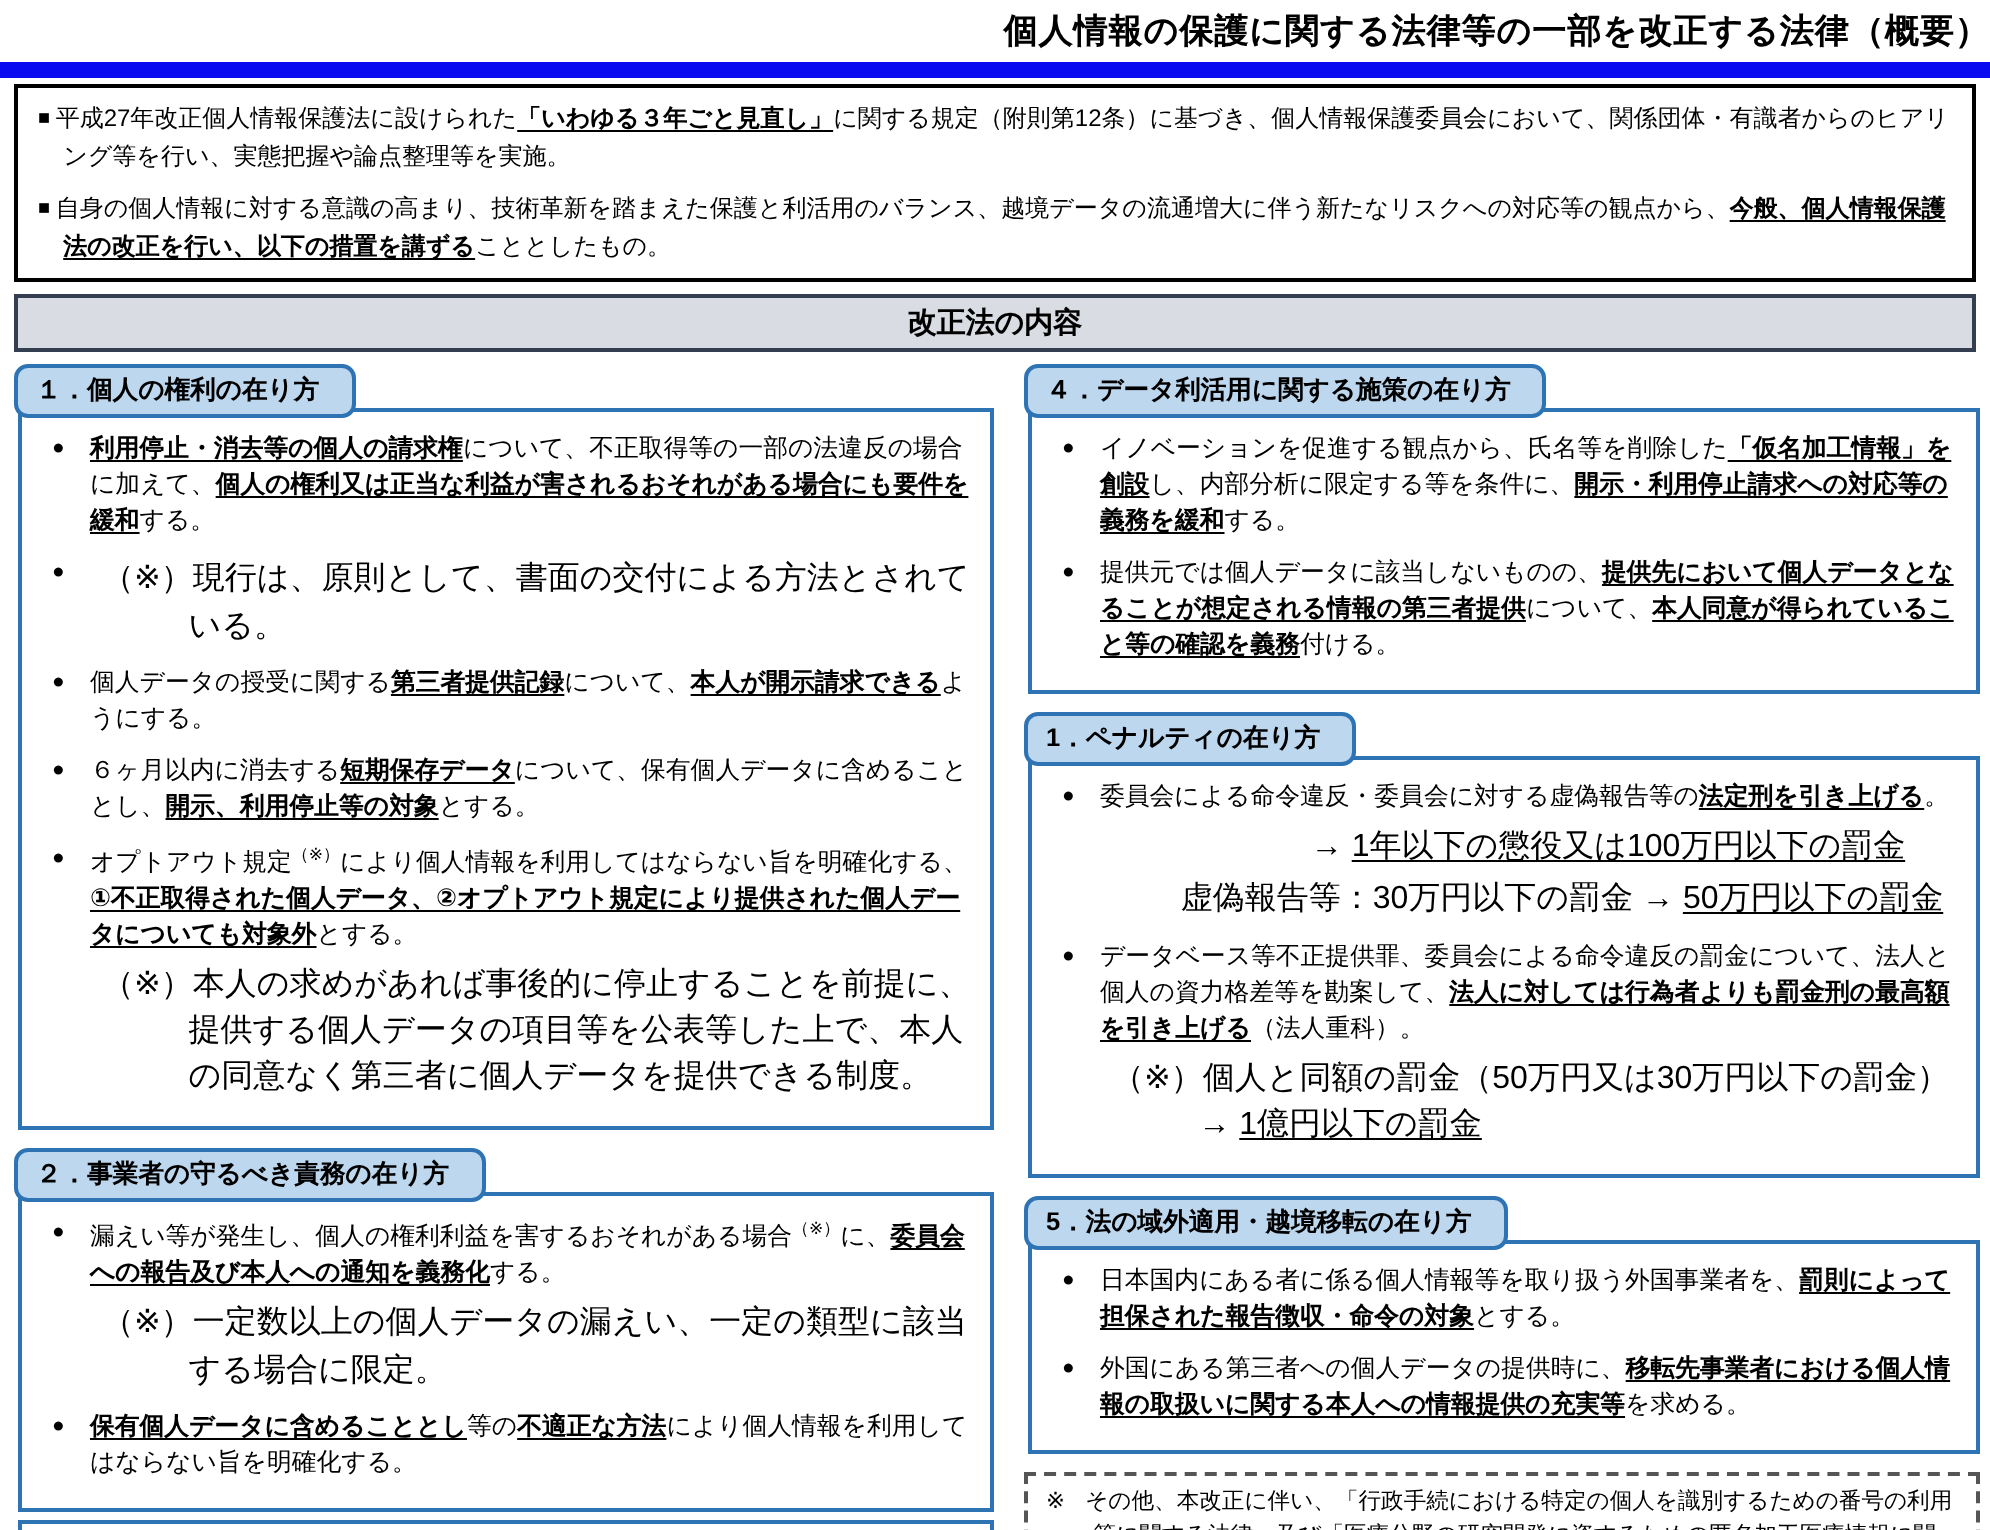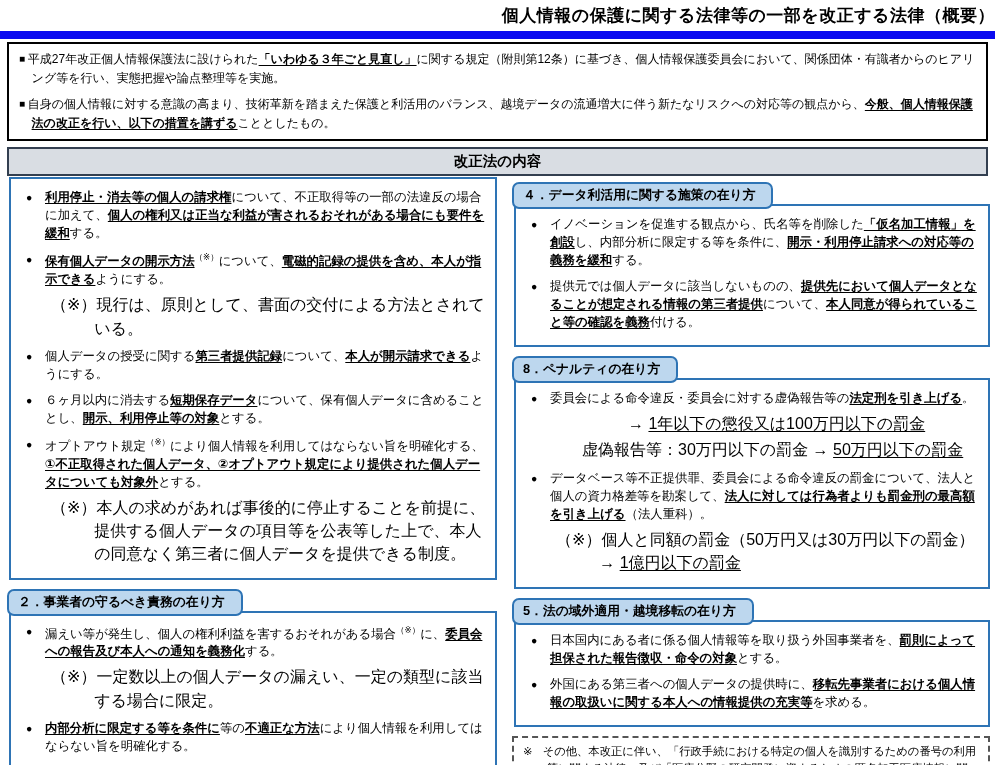--- a/index.html
+++ b/index.html
@@ -50,21 +50,21 @@
     margin-bottom:8px;
   }
   .bullet-marker { position:absolute; left:5px; top:1px; font-size:10.5px; }
   .run-u  { text-decoration:underline; text-underline-offset:2px; }
   .run-bu { font-weight:bold; text-decoration:underline; text-underline-offset:2px; text-decoration-thickness:1.4px; }
   .run-sup{ font-size:8.5px; vertical-align:super; font-weight:normal; }
   .note-line {
     font-size:16px; line-height:1.45; margin-top:3px;
     padding-left:2.7em; text-indent:-2.7em;
   }
-  .note-line.no-hang { padding-left:0; text-indent:0; }
+  .note-line.no-hang { padding-left:0; text-indent:0;text-align:center; }
   .notes-wrap { margin-top:4px; margin-bottom:2px; padding-left:6px; }
   .dashed-note {
     margin-top:8px; margin-left:2px; border:2px dashed #555;
     padding:5px 9px 6px 9px; font-size:11.3px; line-height:1.5;
   }
   .dashed-body { display:block; padding-left:2.1em; text-indent:-2.1em; }
   .fn-marker { margin-right:0.9em; }
 </style>
 </head>
 <body>
@@ -76,48 +76,48 @@
   <div id="intro-list">
       <div class="intro-item"><span class="intro-marker">■ </span><span class="run-n">平成27年改正個人情報保護法に設けられた</span><span class="run-bu">「いわゆる３年ごと見直し」</span><span class="run-n">に関する規定（附則第12条）に基づき、個人情報保護委員会において、関係団体・有識者からのヒアリング等を行い、実態把握や論点整理等を実施。</span></div>
       <div class="intro-item"><span class="intro-marker">■ </span><span class="run-n">自身の個人情報に対する意識の高まり、技術革新を踏まえた保護と利活用のバランス、越境データの流通増大に伴う新たなリスクへの対応等の観点から、</span><span class="run-bu">今般、個人情報保護法の改正を行い、以下の措置を講ずる</span><span class="run-n">こととしたもの。</span></div>
     </div>
 </div>
 
 <div class="band">改正法の内容</div>
 
 <div class="columns">
   <div class="col-left" id="col-left">
-      <div class="section sec-1"><div class="sbox">
+      <div class="section sec-1"><div class="pill">１．個人の権利の在り方</div><div class="sbox">
           <div class="bullet-item"><span class="bullet-marker">●</span><span class="bullet-text"><span class="run-bu">利用停止・消去等の個人の請求権</span><span class="run-n">について、不正取得等の一部の法違反の場合に加えて、</span><span class="run-bu">個人の権利又は正当な利益が害されるおそれがある場合にも要件を緩和</span><span class="run-n">する。</span></span></div>
-          <div class="bullet-item"><span class="bullet-marker">●</span><span class="bullet-text"><span class="run-bu">保有個人データの開示方法</span><span class="run-sup">（※）</span><span class="run-n">について、</span><span class="run-bu">電磁的記録の提供を含め、本人が指示できる</span><span class="run-n">ようにする。</span></span><div class="notes-wrap">
+          <div class="bullet-item"><span class="bullet-marker">●</span><div class="notes-wrap">
               <div class="note-line"><span class="run-n">（※）現行は、原則として、書面の交付による方法とされている。</span></div>
             </div></div>
           <div class="bullet-item"><span class="bullet-marker">●</span><span class="bullet-text"><span class="run-n">個人データの授受に関する</span><span class="run-bu">第三者提供記録</span><span class="run-n">について、</span><span class="run-bu">本人が開示請求できる</span><span class="run-n">ようにする。</span></span></div>
           <div class="bullet-item"><span class="bullet-marker">●</span><span class="bullet-text"><span class="run-n">６ヶ月以内に消去する</span><span class="run-bu">短期保存データ</span><span class="run-n">について、保有個人データに含めることとし、</span><span class="run-bu">開示、利用停止等の対象</span><span class="run-n">とする。</span></span></div>
           <div class="bullet-item"><span class="bullet-marker">●</span><span class="bullet-text"><span class="run-n">オプトアウト規定</span><span class="run-sup">（※）</span><span class="run-n">により個人情報を利用してはならない旨を明確化する、</span><span class="run-bu">①不正取得された個人データ、②オプトアウト規定により提供された個人データについても対象外</span><span class="run-n">とする。</span></span><div class="notes-wrap">
               <div class="note-line"><span class="run-n">（※）本人の求めがあれば事後的に停止することを前提に、提供する個人データの項目等を公表等した上で、本人の同意なく第三者に個人データを提供できる制度。</span></div>
             </div></div>
         </div></div>
       <div class="section sec-2"><div class="pill">２．事業者の守るべき責務の在り方</div><div class="sbox">
           <div class="bullet-item"><span class="bullet-marker">●</span><span class="bullet-text"><span class="run-n">漏えい等が発生し、個人の権利利益を害するおそれがある場合</span><span class="run-sup">（※）</span><span class="run-n">に、</span><span class="run-bu">委員会への報告及び本人への通知を義務化</span><span class="run-n">する。</span></span><div class="notes-wrap">
               <div class="note-line"><span class="run-n">（※）一定数以上の個人データの漏えい、一定の類型に該当する場合に限定。</span></div>
             </div></div>
-          <div class="bullet-item"><span class="bullet-marker">●</span><span class="bullet-text"><span class="run-bu">内部分析に限定する等を条件に</span><span class="run-n">等の</span><span class="run-bu">不適正な方法</span><span class="run-n">により個人情報を利用してはならない旨を明確化する。</span></span></div>
+          <div class="bullet-item"><span class="bullet-marker">●</span><span class="bullet-text"><span class="run-bu">保有個人データに含めることとし</span><span class="run-n">等の</span><span class="run-bu">不適正な方法</span><span class="run-n">により個人情報を利用してはならない旨を明確化する。</span></span></div>
         </div></div>
       <div class="section sec-3"><div class="sbox">
           <div class="bullet-item"><span class="bullet-marker">●</span><span class="bullet-text"><span class="run-n">認定団体制度について、現行制度</span><span class="run-sup">（※）</span><span class="run-n">に加え、</span><span class="run-bu">企業の特定分野(部門)を対象とする団体を認定できるようにする。</span></span></div>
         </div></div>
     </div>
   <div class="col-right">
     <div id="right-sections">
         <div class="section sec-4"><div class="pill">４．データ利活用に関する施策の在り方</div><div class="sbox">
             <div class="bullet-item"><span class="bullet-marker">●</span><span class="bullet-text"><span class="run-n">イノベーションを促進する観点から、氏名等を削除した</span><span class="run-bu">「仮名加工情報」を創設</span><span class="run-n">し、内部分析に限定する等を条件に、</span><span class="run-bu">開示・利用停止請求への対応等の義務を緩和</span><span class="run-n">する。</span></span></div>
             <div class="bullet-item"><span class="bullet-marker">●</span><span class="bullet-text"><span class="run-n">提供元では個人データに該当しないものの、</span><span class="run-bu">提供先において個人データとなることが想定される情報の第三者提供</span><span class="run-n">について、</span><span class="run-bu">本人同意が得られていること等の確認を義務</span><span class="run-n">付ける。</span></span></div>
           </div></div>
-        <div class="section sec-5"><div class="pill">8．ペナルティの在り方</div><div class="sbox">
+        <div class="section sec-5"><div class="pill">1．ペナルティの在り方</div><div class="sbox">
             <div class="bullet-item"><span class="bullet-marker">●</span><span class="bullet-text"><span class="run-n">委員会による命令違反・委員会に対する虚偽報告等の</span><span class="run-bu">法定刑を引き上げる</span><span class="run-n">。</span></span><div class="notes-wrap">
                 <div class="note-line no-hang" style="margin-left: 72px;"><span class="run-n">→ </span><span class="run-u">1年以下の懲役又は100万円以下の罰金</span></div>
                 <div class="note-line no-hang" style="margin-left: 26px;"><span class="run-n">虚偽報告等：30万円以下の罰金 → </span><span class="run-u">50万円以下の罰金</span></div>
               </div></div>
             <div class="bullet-item"><span class="bullet-marker">●</span><span class="bullet-text"><span class="run-n">データベース等不正提供罪、委員会による命令違反の罰金について、法人と個人の資力格差等を勘案して、</span><span class="run-bu">法人に対しては行為者よりも罰金刑の最高額を引き上げる</span><span class="run-n">（法人重科）。</span></span><div class="notes-wrap">
                 <div class="note-line"><span class="run-n">（※）個人と同額の罰金（50万円又は30万円以下の罰金） → </span><span class="run-u">1億円以下の罰金</span></div>
               </div></div>
           </div></div>
         <div class="section sec-6"><div class="pill">5．法の域外適用・越境移転の在り方</div><div class="sbox">
             <div class="bullet-item"><span class="bullet-marker">●</span><span class="bullet-text"><span class="run-n">日本国内にある者に係る個人情報等を取り扱う外国事業者を、</span><span class="run-bu">罰則によって担保された報告徴収・命令の対象</span><span class="run-n">とする。</span></span></div>

